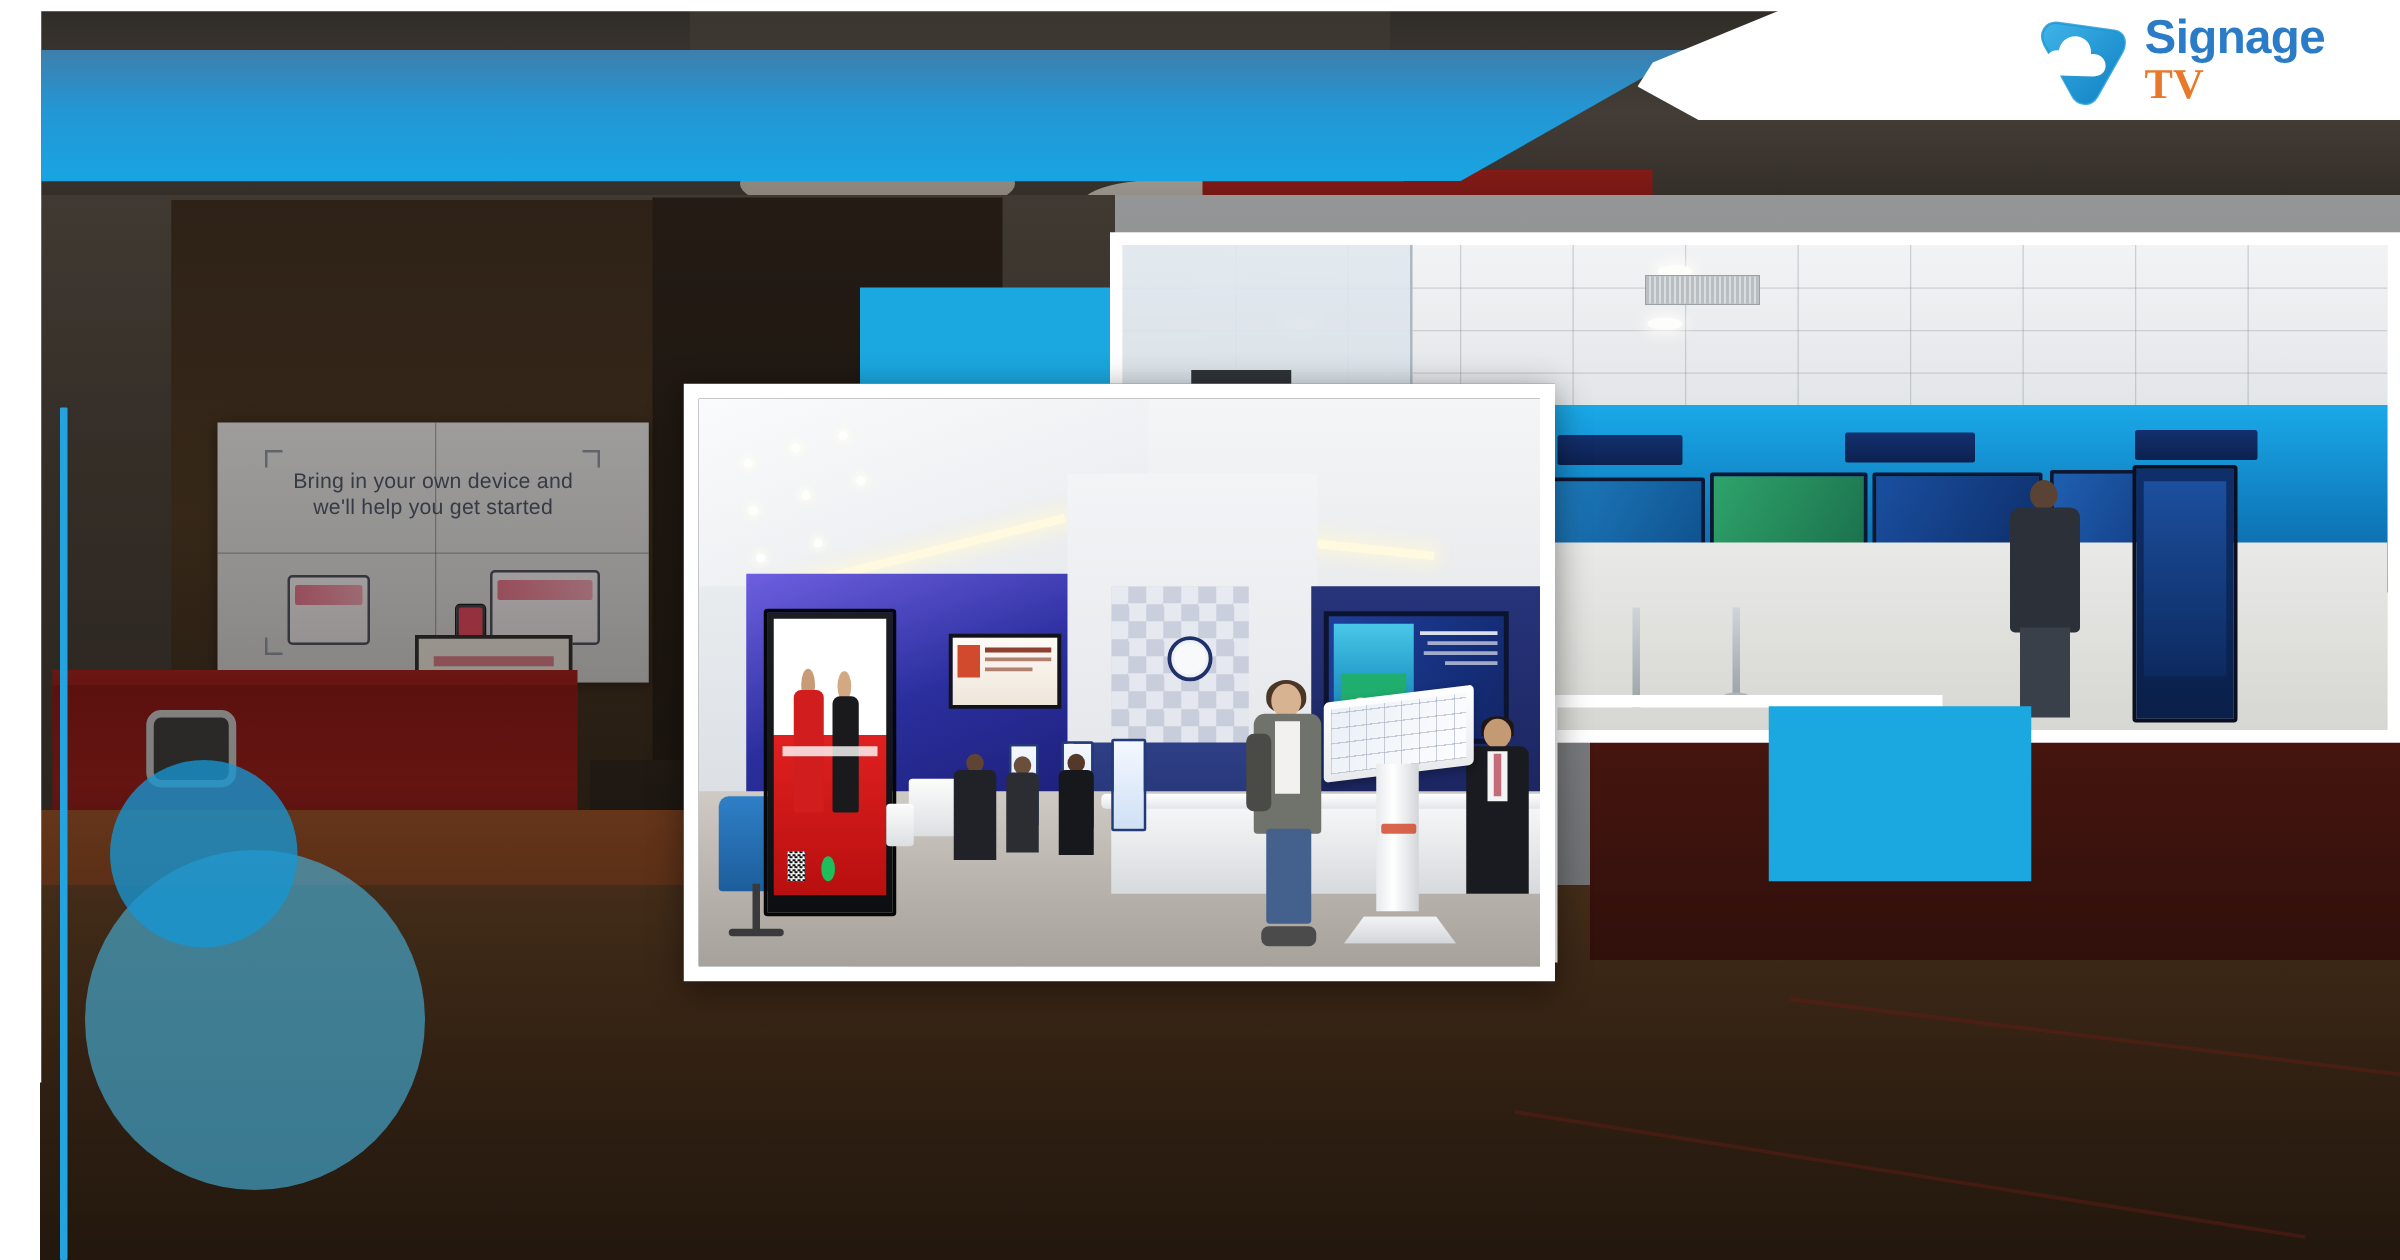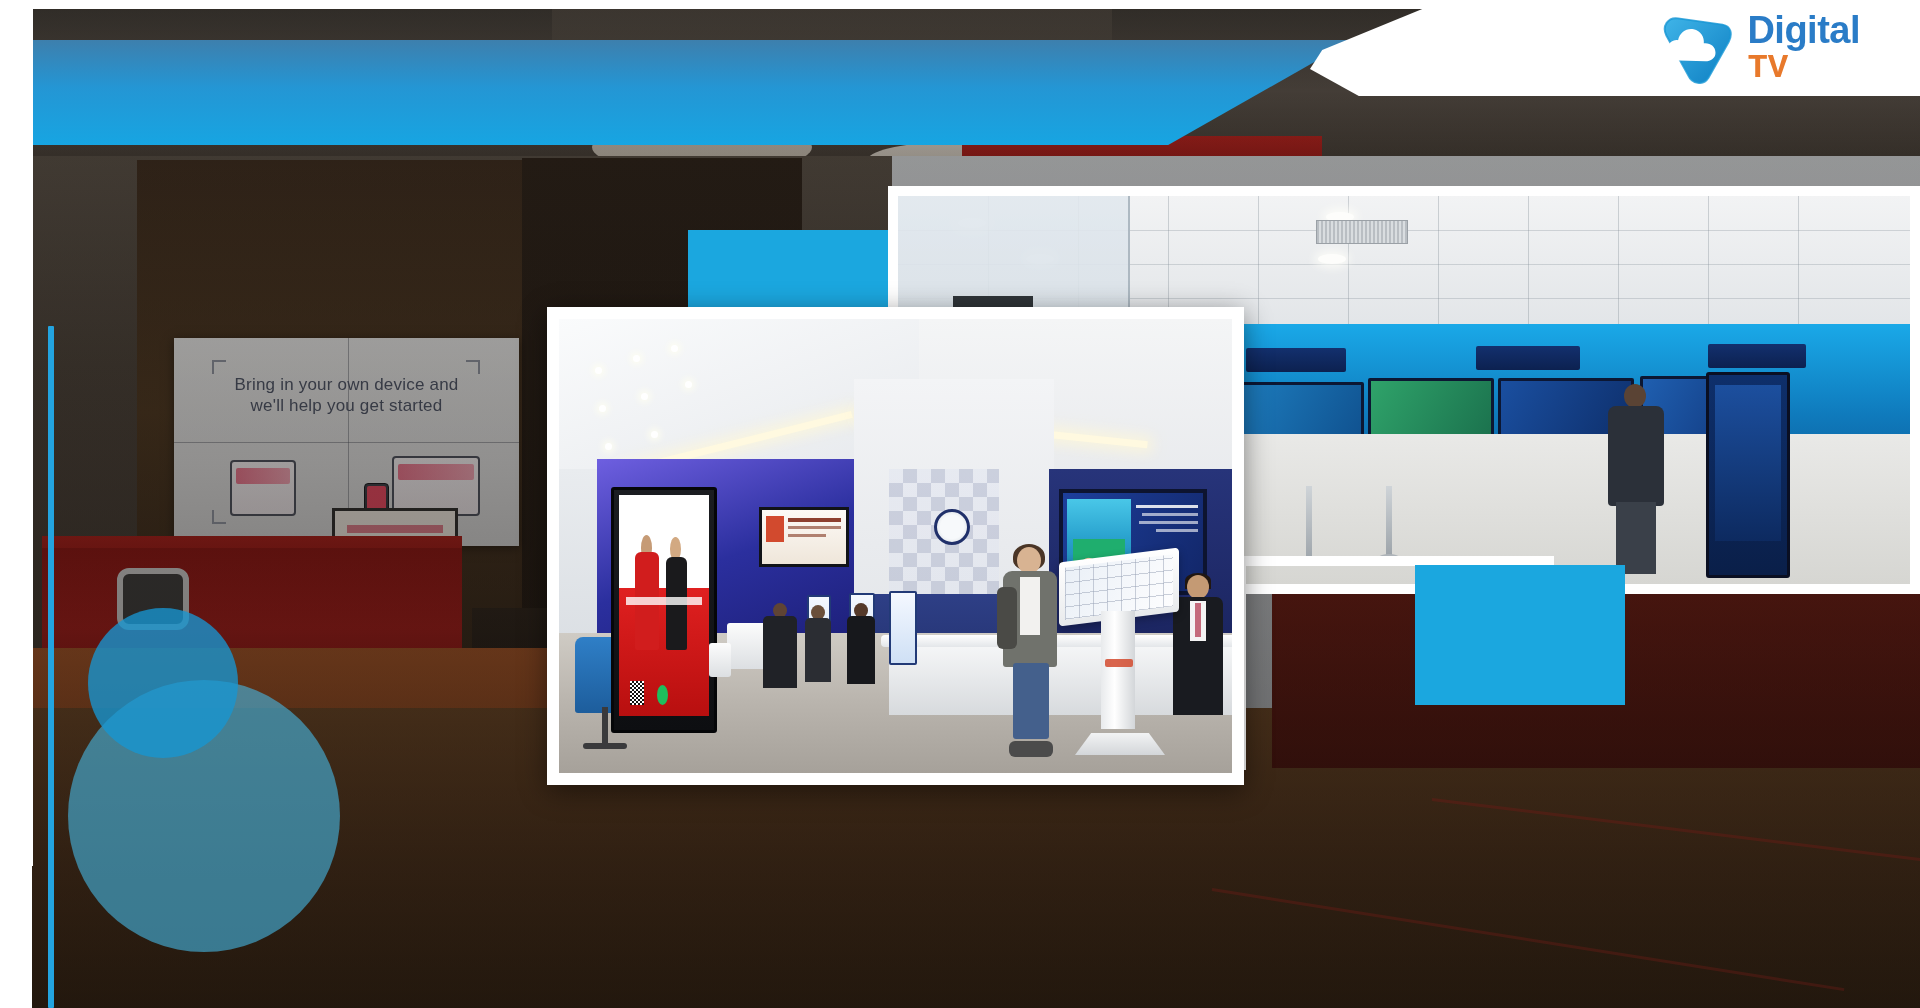--- a/index.html
+++ b/index.html
@@ -207,21 +207,21 @@
     display: flex; align-items: center; gap: 12px;
   }
   .logo-mark { width: 78px; height: 72px; flex: 0 0 auto; }
   .logo-text { display: flex; flex-direction: column; line-height: 1; }
   .logo-text .l1 {
     font-size: 38px; font-weight: bold; color: #2A7CC7;
     letter-spacing: -0.5px; font-family: "Liberation Sans", sans-serif;
   }
   .logo-text .l2 {
     font-size: 34px; font-weight: bold; color: #E8792B;
-    letter-spacing: 0px; margin-top: 2px; font-family: Liberation Mono, monospace;
+    letter-spacing: 0px; margin-top: 2px; font-family: Liberation Serif, serif;
   }
 
   
   .cyan-block-top {
     position: absolute; left: 688px; top: 230px; width: 200px; height: 112px;
     background: #1BA7DF;
   }
   .cyan-block-right {
     position: absolute; left: 1415px; top: 565px; width: 210px; height: 140px;
     background: #1BA7DF;
@@ -727,18 +727,18 @@
           <stop offset="0%" stop-color="#3FB4E8"></stop>
           <stop offset="100%" stop-color="#0E7FC2"></stop>
         </linearGradient>
       </defs>
       <path d="M12 30 C6 18 14 6 27 8 L84 16 C95 18 97 28 92 38 L66 84 C59 95 45 92 40 81 Z" fill="url(#lg1)"></path>
       <path d="M12 30 C6 18 14 6 27 8 L84 16 C95 18 97 28 92 38 L66 84 C59 95 45 92 40 81 Z" fill="none" stroke="#1796D4" stroke-width="2.5" opacity=".8"></path>
       <path d="M28 62 C18 62 12 55 13 47 C14 40 20 35 27 36 C29 26 38 20 47 22 C56 24 61 32 60 40
                C68 39 75 44 75 52 C75 59 69 63 62 63 Z" fill="#FFFFFF"></path>
     </svg>
     <div class="logo-text">
-      <span class="l1">Digital</span>
+      <span class="l1">Signage</span>
       <span class="l2">TV</span>
     </div>
   </div>
 
 </div>
 
 </body></html>

